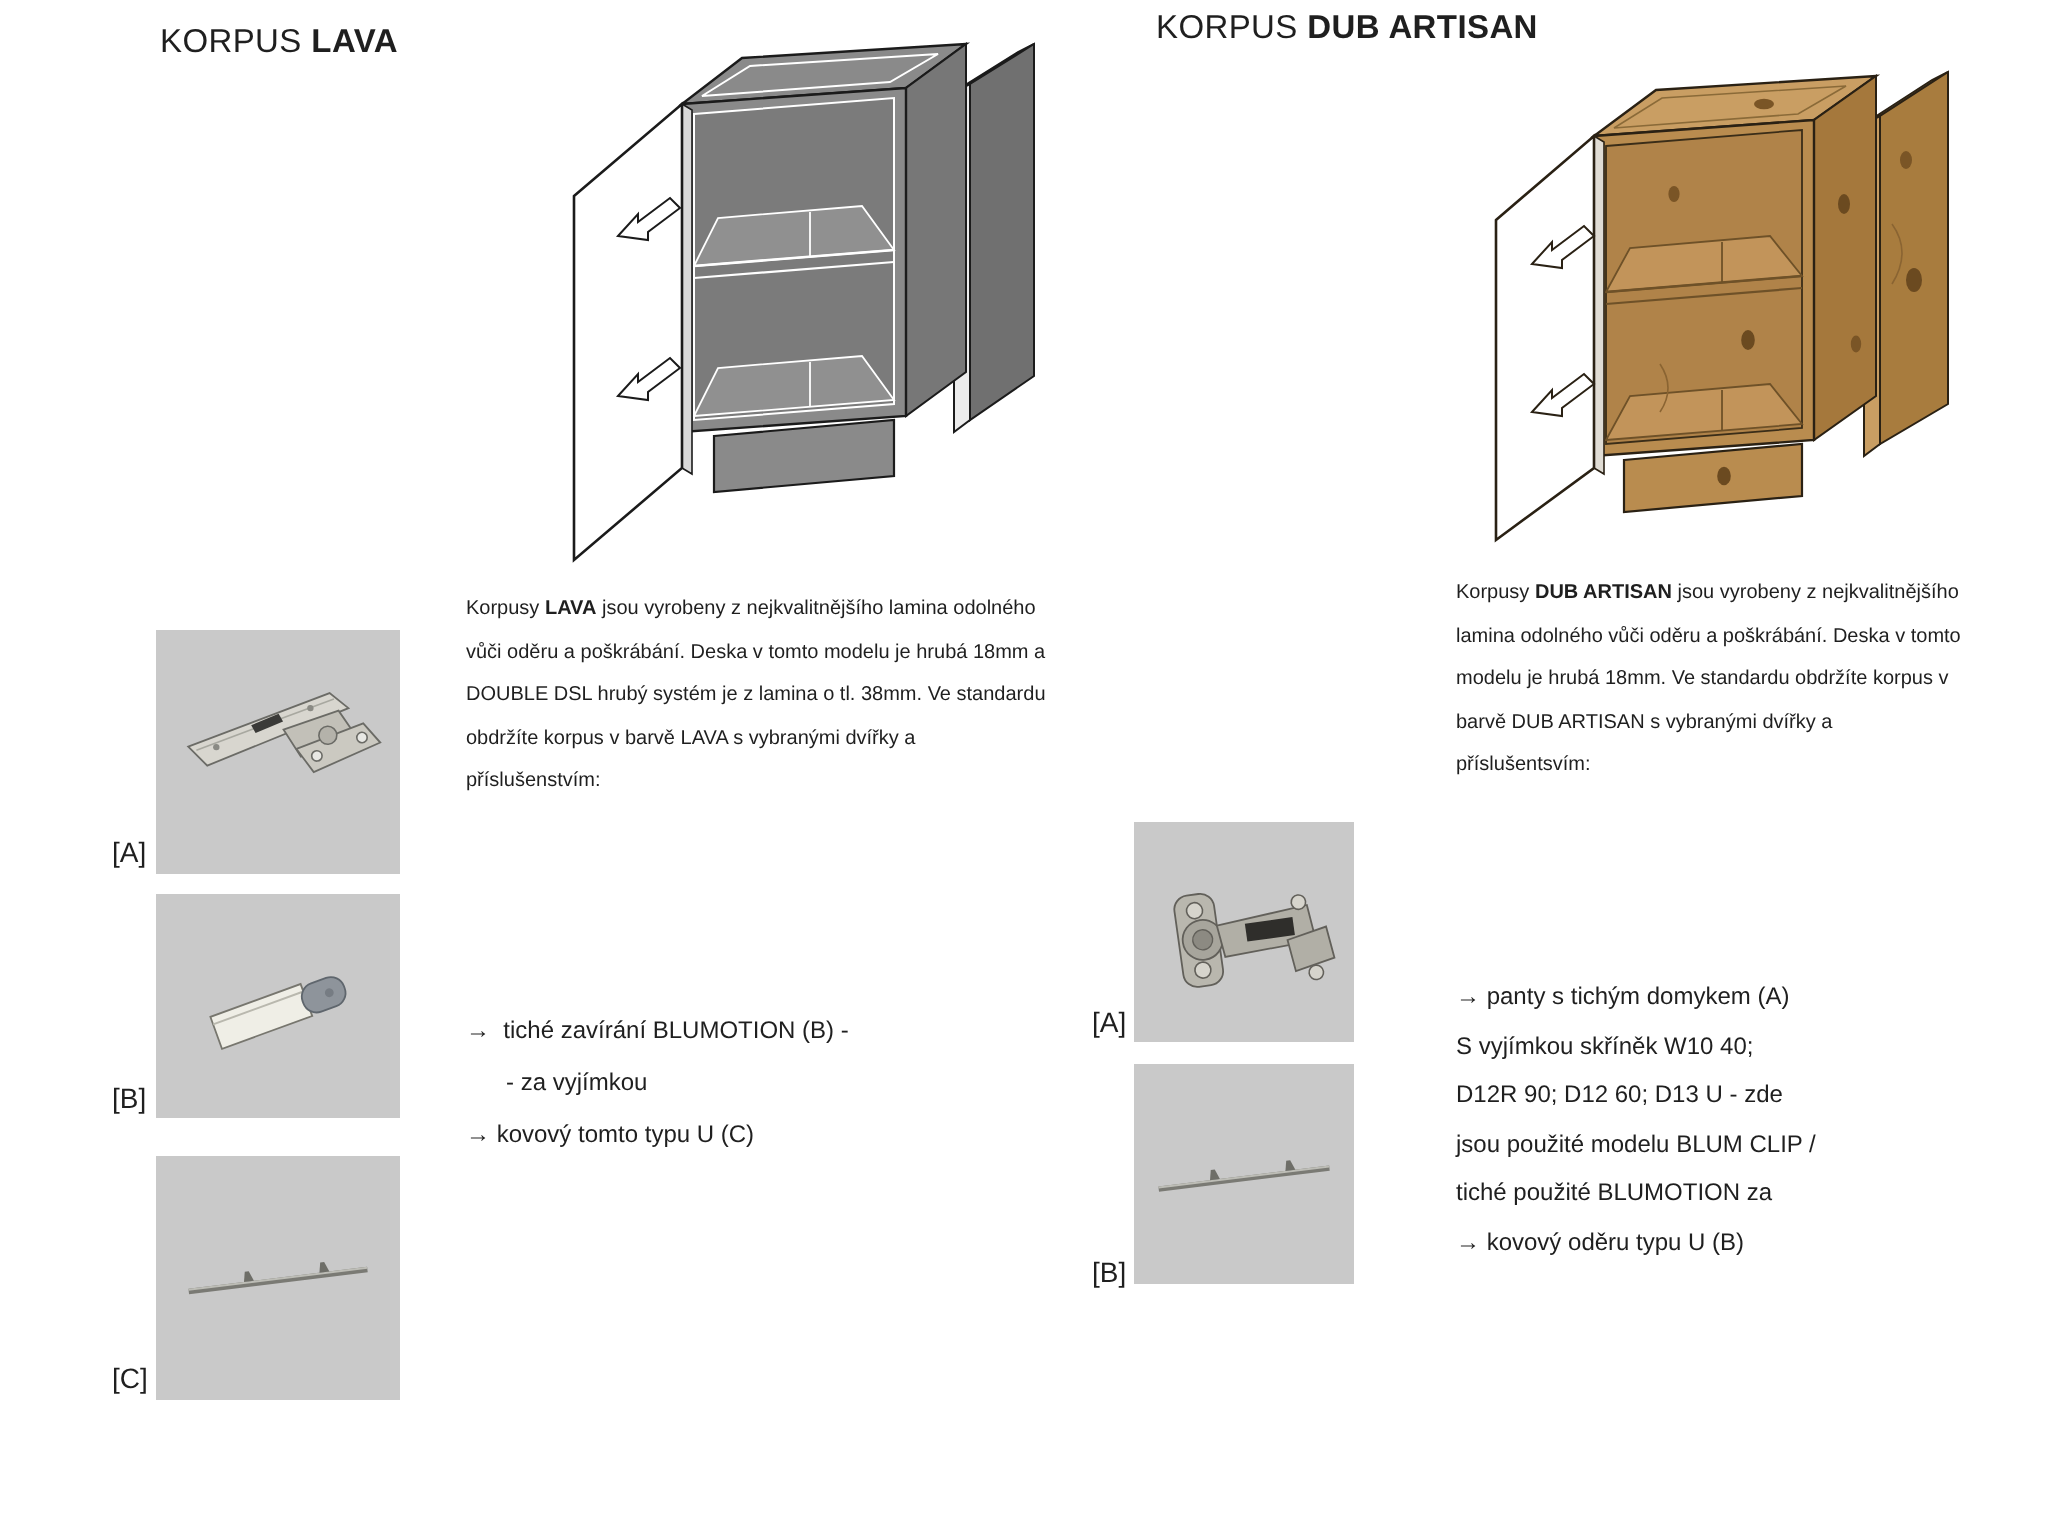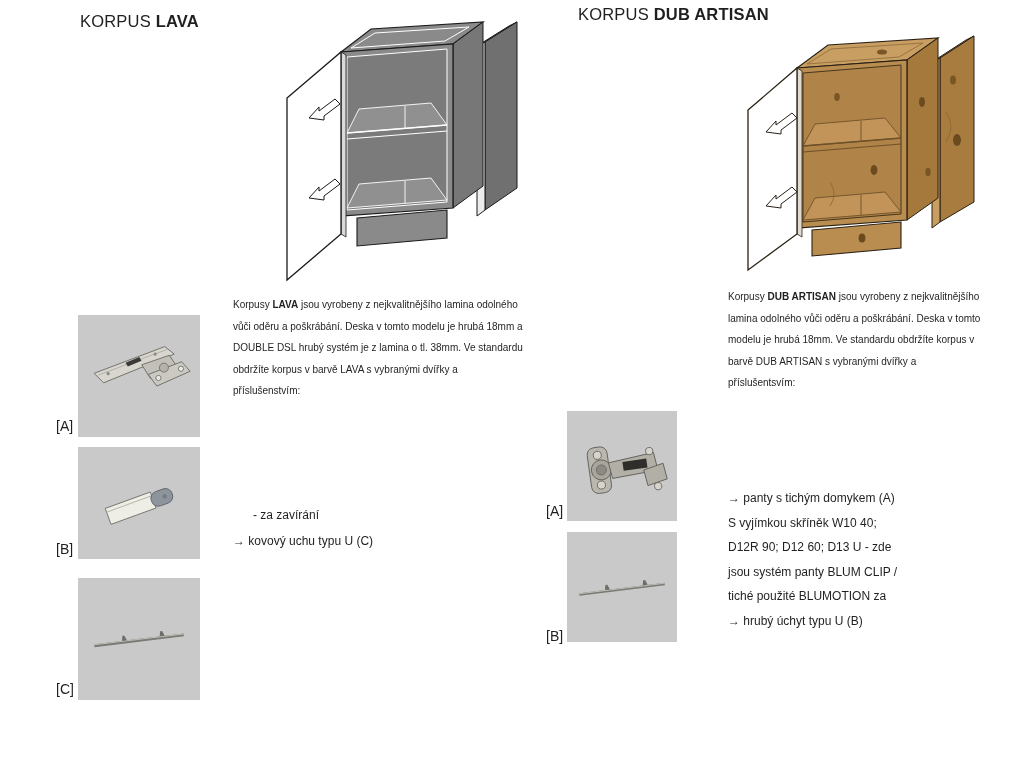--- a/index.html
+++ b/index.html
@@ -126,22 +126,23 @@
         <polygon points="44,61 49,61 47,56 45,56" fill="#6e6e68"></polygon>
         <polygon points="82,61 87,61 85,56 83,56" fill="#6e6e68"></polygon>
       </g>
     </svg>
   </figure>
   <div class="imglabel lbl-l-c">[C]</div>
 
   <p class="para para-left"><span>Korpusy </span><b>LAVA</b><span> jsou vyrobeny z nejkvalitnějšího lamina odolného vůči oděru a poškrábání. Deska v tomto modelu je hrubá 18mm a DOUBLE DSL hrubý systém je z lamina o tl. 38mm. Ve standardu obdržíte korpus v barvě LAVA s vybranými dvířky a příslušenstvím:</span></p>
 
   <div class="bullets bullets-left">
-      <div class="bullet-line">      - za zavírání</div>
-      <div class="bullet-line">→ kovový uchu typu U (C)</div>
+      <div class="bullet-line">→  tiché zavírání BLUMOTION (B) -</div>
+      <div class="bullet-line">      - za vyjímkou</div>
+      <div class="bullet-line">→ kovový tomto typu U (C)</div>
     </div>
 
   <h1 class="title title-right"><span>KORPUS </span><b>DUB ARTISAN</b></h1>
 
   <svg class="cabinet cabinet-right" width="240" height="250" viewBox="0 0 240 250">
 
     <polygon points="190,40 198,36 232,14 224,18" fill="#d4a96c" stroke="#2a2114" stroke-width="1"></polygon>
     <polygon points="198,36 232,14 232,180 198,200" fill="#a87c3e" stroke="#2a2114" stroke-width="1"></polygon>
     <polygon points="190,40 198,36 198,200 190,206" fill="#c99e63" stroke="#2a2114" stroke-width="1"></polygon>
     <ellipse cx="215" cy="118" rx="4" ry="6" fill="#6b4a20"></ellipse>
@@ -212,18 +213,18 @@
     </svg>
   </figure>
   <div class="imglabel lbl-r-b">[B]</div>
 
   <p class="para para-right"><span>Korpusy </span><b>DUB ARTISAN</b><span> jsou vyrobeny z nejkvalitnějšího lamina odolného vůči oděru a poškrábání. Deska v tomto modelu je hrubá 18mm. Ve standardu obdržíte korpus v barvě DUB ARTISAN s vybranými dvířky a příslušentsvím:</span></p>
 
   <div class="bullets bullets-right">
       <div class="bullet-line">→ panty s tichým domykem (A)</div>
       <div class="bullet-line">S vyjímkou skříněk W10 40;</div>
       <div class="bullet-line">D12R 90; D12 60; D13 U - zde</div>
-      <div class="bullet-line">jsou systém panty BLUM CLIP /</div>
+      <div class="bullet-line">jsou použité modelu BLUM CLIP /</div>
       <div class="bullet-line">tiché použité BLUMOTION za</div>
-      <div class="bullet-line">→ hrubý úchyt typu U (B)</div>
+      <div class="bullet-line">→ kovový oděru typu U (B)</div>
     </div>
 
 </div>
 
 </body></html>

